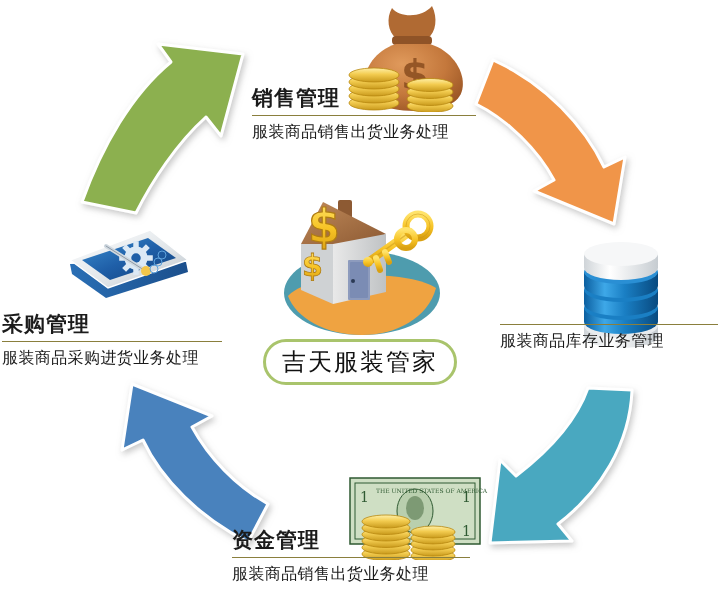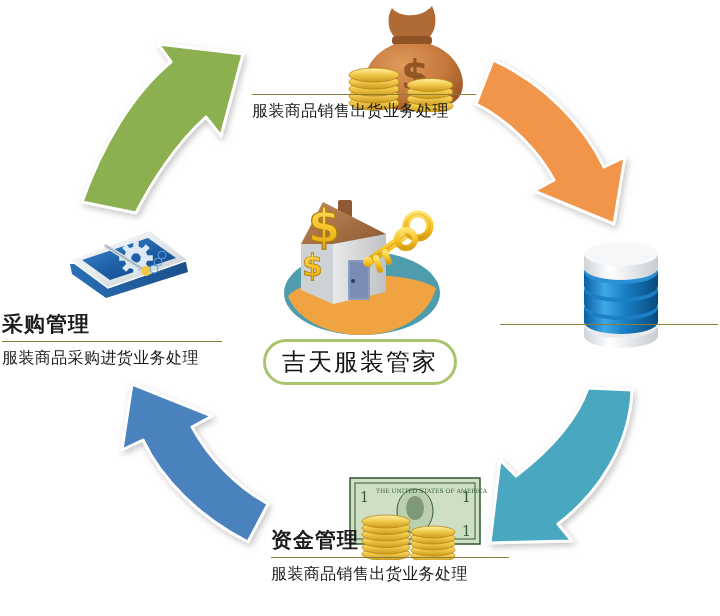--- a/index.html
+++ b/index.html
@@ -252,20 +252,21 @@
 
     <g>
       <ellipse cx="90" cy="102" rx="23" ry="6.5" fill="url(#coinG)" stroke="#b8880f" stroke-width="0.8"></ellipse>
       <ellipse cx="90" cy="95" rx="23" ry="6.5" fill="url(#coinG)" stroke="#b8880f" stroke-width="0.8"></ellipse>
       <ellipse cx="90" cy="88" rx="23" ry="6.5" fill="url(#coinG)" stroke="#b8880f" stroke-width="0.8"></ellipse>
       <ellipse cx="90" cy="81" rx="23" ry="6.5" fill="url(#coinG)" stroke="#b8880f" stroke-width="0.8"></ellipse>
     </g>
   </svg>
 
   <div class="module" style="left:252px; top:88px; width:224px;">
+    <div class="module-title">销售管理</div>
     <div class="module-rule"></div>
     <div class="module-desc">服装商品销售出货业务处理</div>
   </div>
 
   <svg class="icon-box" style="left:578px; top:240px; width:86px; height:108px;" viewBox="0 0 86 108">
     <defs>
       <linearGradient id="dbBlue" x1="0" y1="0" x2="1" y2="0">
         <stop offset="0%" stop-color="#0b5fa0"></stop>
         <stop offset="28%" stop-color="#3ea8e8"></stop>
         <stop offset="55%" stop-color="#1a7fc4"></stop>
@@ -289,20 +290,21 @@
 
     <path d="M 6 32 L 6 46 A 37 12 0 0 0 80 46 L 80 32 Z" fill="url(#dbBlue)"></path>
     <ellipse cx="43" cy="32" rx="37" ry="12" fill="#2a8fd4"></ellipse>
 
     <path d="M 6 14 L 6 28 A 37 12 0 0 0 80 28 L 80 14 Z" fill="url(#dbWhite)"></path>
     <ellipse cx="43" cy="14" rx="37" ry="12" fill="#f6f7f8"></ellipse>
   </svg>
 
   <div class="module" style="left:500px; top:318px; width:218px;">
     <div class="module-rule"></div>
+    <div class="module-desc">服装商品库存业务管理</div>
   </div>
 
   <svg class="icon-box" style="left:340px; top:468px; width:150px; height:92px;" viewBox="0 0 150 92">
     <defs>
       <linearGradient id="coinG2" x1="0" y1="0" x2="0" y2="1">
         <stop offset="0%" stop-color="#fff0a8"></stop>
         <stop offset="45%" stop-color="#f3cc50"></stop>
         <stop offset="100%" stop-color="#c99a1c"></stop>
       </linearGradient>
     </defs>
@@ -329,21 +331,21 @@
 
     <g>
       <ellipse cx="93" cy="88" rx="22" ry="6" fill="url(#coinG2)" stroke="#b8880f" stroke-width="0.8"></ellipse>
       <ellipse cx="93" cy="82" rx="22" ry="6" fill="url(#coinG2)" stroke="#b8880f" stroke-width="0.8"></ellipse>
       <ellipse cx="93" cy="76" rx="22" ry="6" fill="url(#coinG2)" stroke="#b8880f" stroke-width="0.8"></ellipse>
       <ellipse cx="93" cy="70" rx="22" ry="6" fill="url(#coinG2)" stroke="#b8880f" stroke-width="0.8"></ellipse>
       <ellipse cx="93" cy="64" rx="22" ry="6" fill="url(#coinG2)" stroke="#b8880f" stroke-width="0.8"></ellipse>
     </g>
   </svg>
 
-  <div class="module" style="left:232px; top:530px; width:238px;margin-left:39px;">
+  <div class="module" style="left:232px; top:530px; width:238px;">
     <div class="module-title">资金管理</div>
     <div class="module-rule"></div>
     <div class="module-desc">服装商品销售出货业务处理</div>
   </div>
 
   <svg class="icon-box" style="left:66px; top:218px; width:126px; height:86px;" viewBox="0 0 126 86">
     <defs>
       <linearGradient id="tabFrame" x1="0" y1="0" x2="1" y2="1">
         <stop offset="0%" stop-color="#ffffff"></stop>
         <stop offset="60%" stop-color="#dfe4e8"></stop>

